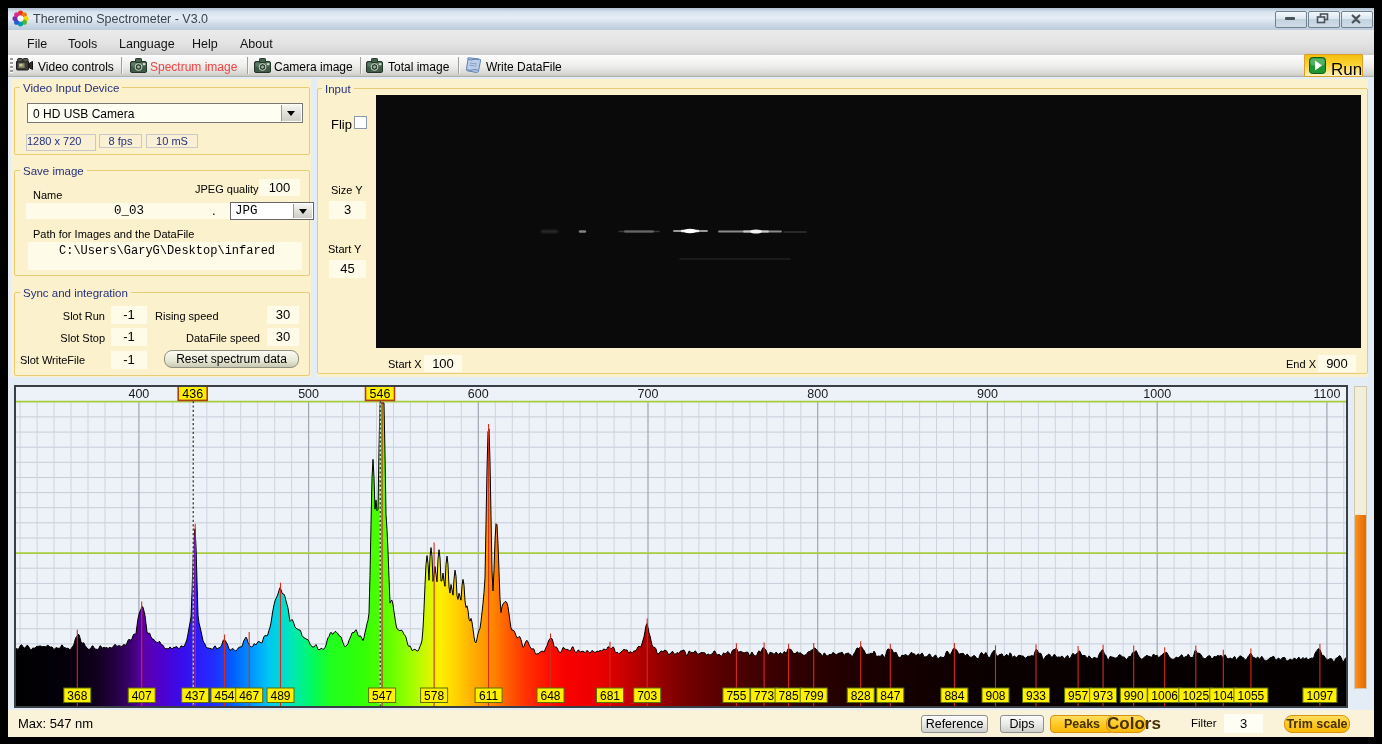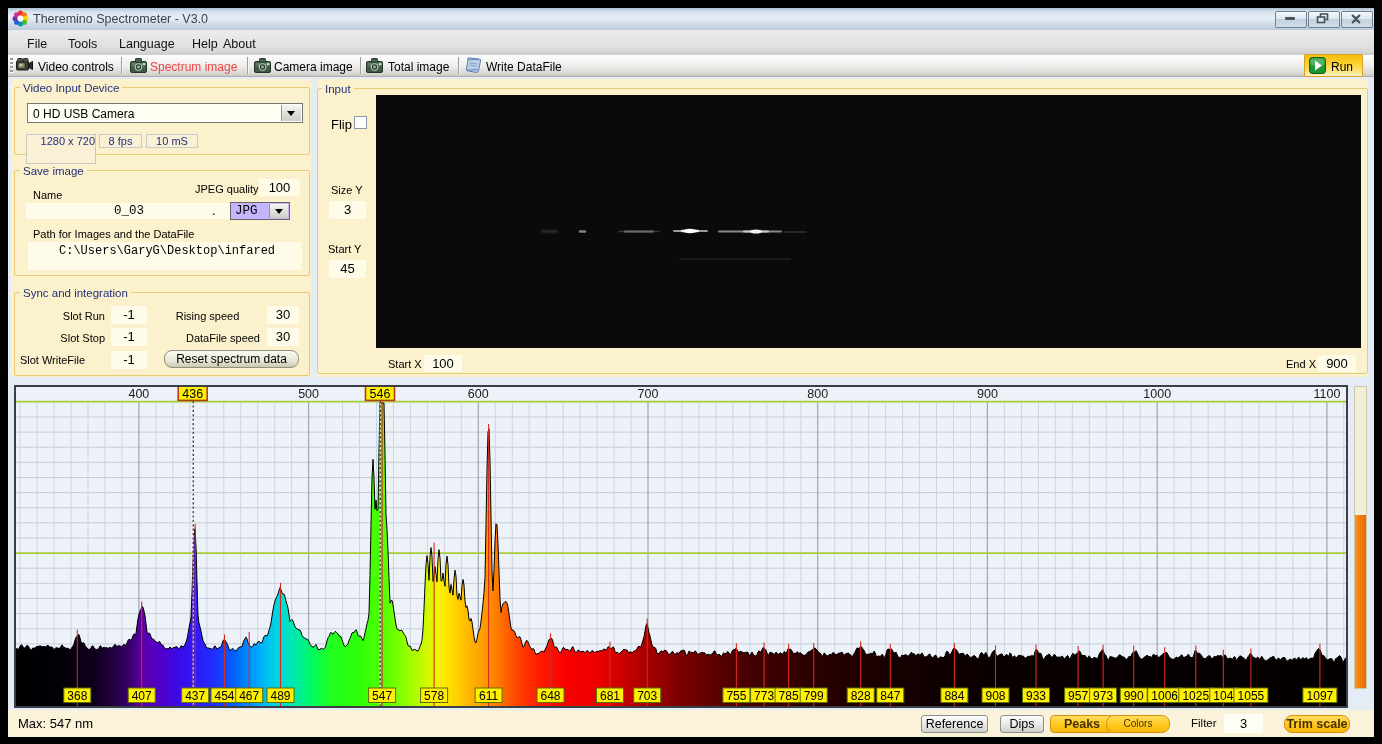--- a/index.html
+++ b/index.html
@@ -44,21 +44,21 @@
   <path d="M2,1 L6,4.2 L10,1 M2,9 L6,5.8 L10,9 M2,1 L10,9 M10,1 L2,9" stroke="#4a525a" stroke-width="1.9" fill="none"></path>
 </svg>
 
 <div class="abs" style="left:8px;top:30px;width:1366px;height:25px;
   background:linear-gradient(#ebebeb,#e3e3e3 55%,#d8d8d8 85%,#cccccc)"></div>
 <div class="abs" style="left:8px;top:30px;width:1366px;height:25px;font-size:12.5px;color:#111">
   <span style="position:absolute;left:19px;top:7px">File</span>
   <span style="position:absolute;left:60px;top:7px">Tools</span>
   <span style="position:absolute;left:111px;top:7px">Language</span>
   <span style="position:absolute;left:184px;top:7px">Help</span>
-  <span style="position:absolute;left:215px;top:7px">About</span>
+  <span style="position:absolute;left:232px;top:7px">About</span>
 </div>
 
 <div class="abs" style="left:8px;top:55px;width:1366px;height:21px;
   background:linear-gradient(#fefefe,#ececea 55%,#d6d6d3 90%,#c6c6c3);border-bottom:1px solid #b0b0ad"></div>
 <div class="abs" style="left:10px;top:58px;width:3px;height:15px;
   background:repeating-linear-gradient(#9a9a9a 0 2px,#fdfdfd 2px 3px,transparent 3px 4px)"></div>
 <svg class="abs" style="left:16px;top:58px" width="17" height="15" viewBox="0 0 17 15">
   <rect x="0.5" y="3" width="12" height="9" rx="1" fill="#3c3c38" stroke="#1a1a1a"></rect>
   <rect x="1.5" y="0.5" width="5" height="3.4" rx="1.2" fill="#55554d" stroke="#222"></rect>
   <rect x="7" y="0.5" width="5" height="3.4" rx="1.2" fill="#55554d" stroke="#222"></rect>
@@ -107,62 +107,62 @@
 <div class="abs" style="left:458px;top:57px;width:1px;height:17px;background:#a0a0a0;border-right:1px solid #f5f5f5"></div>
 <div class="abs" style="left:486px;top:60px;font-size:12px;color:#000">Write DataFile</div>
 
 <div class="abs" style="left:1304px;top:54px;width:59px;height:23px;border:1px solid #dd9f2a;border-radius:1px;
   background:linear-gradient(#f4be0c,#fbd335 45%,#fee27a 75%,#fdf3c0);box-sizing:border-box"></div>
 <svg class="abs" style="left:1309px;top:57px" width="17" height="17" viewBox="0 0 17 17">
   <rect x="0.5" y="0.5" width="16" height="16" rx="3" fill="#1e9632" stroke="#0e5a1c"></rect>
   <rect x="1.5" y="1.5" width="14" height="7" rx="3" fill="#ffffff" opacity="0.25"></rect>
   <path d="M6,3.5 L13,8.5 L6,13.5 Z" fill="#ffffff"></path>
 </svg>
-<div class="abs" style="left:1331px;top:60px;font-size:12px;color:#000">Run</div>
+<div class="abs" style="left:1331px;top:60px;font-size:17px;color:#000">Run</div>
 
 <div class="abs" style="left:11px;top:79px;width:300px;height:298px;background:#fcf1cd"></div>
 
 <div class="abs" style="left:317px;top:79px;width:1051px;height:298px;background:#fcf1cd"></div>
 
 <div class="abs" style="left:14px;top:87px;width:296px;height:68px;border:1px solid #e7cb76;border-radius:2px;box-sizing:border-box"></div>
 <div class="abs navy" style="left:20px;top:82px;font-size:11.5px;background:#fcf1cd;padding:0 3px">Video Input Device</div>
 <div class="abs" style="left:27px;top:103px;width:276px;height:20px;border:1px solid #777;background:#fffef2;box-sizing:border-box">
   <span style="position:absolute;left:5px;top:3px;font-size:12px;color:#000">0 HD USB Camera</span>
   <span style="position:absolute;right:1px;top:1px;width:19px;height:16px;background:linear-gradient(#f6f6f3,#dddcd6 60%,#cfcec6);border-left:1px solid #999"></span>
   <span style="position:absolute;right:7px;top:7px;width:0;height:0;border-left:4px solid transparent;border-right:4px solid transparent;border-top:5px solid #000"></span>
 </div>
-<div class="abs navy" style="left:26px;top:134px;width:70px;height:30px;background:#faf0d6;border:1px solid #c9c9c9;font-size:11px;text-align:right;line-height:13px;box-sizing:border-box">1280 x 720</div>
+<div class="abs navy" style="left:26px;top:134px;width:70px;height:17px;background:#faf0d6;border:1px solid #c9c9c9;font-size:11px;text-align:left;line-height:13px;box-sizing:border-box">1280 x 720</div>
 <div class="abs navy" style="left:99px;top:134px;width:43px;height:14px;background:#faf0d6;border:1px solid #c9c9c9;font-size:11px;text-align:center;line-height:13px;box-sizing:border-box">8 fps</div>
 <div class="abs navy" style="left:146px;top:134px;width:52px;height:14px;background:#faf0d6;border:1px solid #c9c9c9;font-size:11px;text-align:center;line-height:13px;box-sizing:border-box">10 mS</div>
 
 <div class="abs" style="left:14px;top:170px;width:296px;height:106px;border:1px solid #e7cb76;border-radius:2px;box-sizing:border-box"></div>
 <div class="abs navy" style="left:20px;top:165px;font-size:11.5px;background:#fcf1cd;padding:0 3px">Save image</div>
 <div class="abs" style="left:195px;top:183px;font-size:11px;color:#000">JPEG quality</div>
 <div class="fld" style="left:259px;top:179px;width:41px;height:17px;font-size:13px;line-height:17px">100</div>
 <div class="abs" style="left:33px;top:189px;font-size:11px;color:#000">Name</div>
 <div class="fld" style="left:26px;top:203px;width:206px;height:16px;font-size:12.5px;line-height:16px;font-family:'Liberation Mono',monospace">0_03</div>
 <div class="abs" style="left:212px;top:203px;font-size:13px;color:#000">.</div>
-<div class="abs" style="left:230px;top:202px;width:60px;height:18px;border:1px solid #666;background:#c4b5fd;box-sizing:border-box">
+<div class="abs" style="left:230px;top:202px;width:84px;height:18px;border:1px solid #666;background:#ffffff;box-sizing:border-box">
   <span style="position:absolute;left:4px;top:1px;font-size:12.5px;font-family:'Liberation Mono',monospace;color:#000">JPG</span>
   <span style="position:absolute;right:1px;top:1px;width:18px;height:14px;background:linear-gradient(#f6f6f3,#dddcd6 60%,#cfcec6);border-left:1px solid #999"></span>
   <span style="position:absolute;right:6px;top:6px;width:0;height:0;border-left:4px solid transparent;border-right:4px solid transparent;border-top:5px solid #000"></span>
 </div>
 <div class="abs" style="left:33px;top:228px;font-size:11px;color:#000">Path for Images and the DataFile</div>
 <div class="abs" style="left:28px;top:242px;width:274px;height:28px;background:#fefbe9"></div>
 <div class="abs" style="left:59px;top:244px;font-size:12px;color:#000;font-family:'Liberation Mono',monospace">C:\Users\GaryG\Desktop\infared</div>
 
 <div class="abs" style="left:14px;top:292px;width:296px;height:84px;border:1px solid #e7cb76;border-radius:2px;box-sizing:border-box"></div>
 <div class="abs navy" style="left:20px;top:287px;font-size:11.5px;background:#fcf1cd;padding:0 3px">Sync and integration</div>
 <div class="abs" style="left:0px;top:310px;width:105px;text-align:right;font-size:11px;color:#000">Slot Run</div>
 <div class="fld" style="left:111px;top:306px;width:36px;height:18px;font-size:13px;line-height:18px">-1</div>
 <div class="abs" style="left:0px;top:332px;width:105px;text-align:right;font-size:11px;color:#000">Slot Stop</div>
 <div class="fld" style="left:111px;top:328px;width:36px;height:18px;font-size:13px;line-height:18px">-1</div>
 <div class="abs" style="left:0px;top:354px;width:105px;text-align:center;font-size:11px;color:#000">Slot WriteFile</div>
 <div class="fld" style="left:111px;top:351px;width:36px;height:18px;font-size:13px;line-height:18px">-1</div>
-<div class="abs" style="left:155px;top:310px;width:105px;text-align:center;font-size:11px;color:#000">Rising speed</div>
+<div class="abs" style="left:155px;top:310px;width:105px;text-align:left;font-size:11px;color:#000">Rising speed</div>
 <div class="fld" style="left:267px;top:306px;width:32px;height:18px;font-size:13px;line-height:18px">30</div>
 <div class="abs" style="left:155px;top:332px;width:105px;text-align:right;font-size:11px;color:#000">DataFile speed</div>
 <div class="fld" style="left:267px;top:328px;width:32px;height:18px;font-size:13px;line-height:18px">30</div>
 <div class="abs" style="left:164px;top:350px;width:135px;height:18px;border:1px solid #8e9080;border-radius:8px;box-sizing:border-box;
   background:linear-gradient(#fafaf0,#e8e8d8 60%,#c9c9b2);text-align:center;font-size:12px;line-height:16px;color:#000">Reset spectrum data</div>
 
 <div class="abs" style="left:317px;top:88px;width:1051px;height:286px;border:1px solid #e7cb76;border-radius:2px;box-sizing:border-box"></div>
 <div class="abs navy" style="left:322px;top:83px;font-size:11.5px;background:#fcf1cd;padding:0 3px">Input</div>
 <div class="abs" style="left:331px;top:117px;font-size:13px;color:#000">Flip</div>
 <div class="abs" style="left:354px;top:116px;width:13px;height:13px;background:#fff;border:1px solid #8a98a8;box-sizing:border-box"></div>
@@ -460,18 +460,18 @@
 <div class="abs" style="left:1355px;top:515px;width:11px;height:173px;background:linear-gradient(90deg,#fb9322,#f2780a 55%,#e06c05)"></div>
 
 <div class="abs" style="left:8px;top:710px;width:1366px;height:27px;background:#faf3da"></div>
 <div class="abs" style="left:18px;top:716px;font-size:13px;color:#000">Max: 547 nm</div>
 <div class="abs" style="left:921px;top:715px;width:67px;height:18px;border:1px solid #8e8f8f;border-radius:3px;box-sizing:border-box;
   background:linear-gradient(#fdfdfd,#e8e8e6 55%,#cfcfcb);text-align:center;font-size:12.5px;line-height:16px;color:#000">Reference</div>
 <div class="abs" style="left:1000px;top:715px;width:44px;height:18px;border:1px solid #8e8f8f;border-radius:3px;box-sizing:border-box;
   background:linear-gradient(#fdfdfd,#e8e8e6 55%,#cfcfcb);text-align:center;font-size:12.5px;line-height:16px;color:#000">Dips</div>
 <div class="abs" style="left:1050px;top:715px;width:64px;height:18px;border:1px solid #d89010;border-radius:4px;box-sizing:border-box;
   background:linear-gradient(#ffdf5e,#ffc81e 55%,#f6b80a);text-align:center;font-size:12.5px;line-height:16px;color:#463000;font-weight:bold">Peaks</div>
-<div class="abs" style="left:1106px;top:715px;width:64px;height:18px;border:1px solid #d89010;border-radius:8px;box-sizing:border-box;
-  background:linear-gradient(#ffdf5e,#ffc81e 55%,#f6b80a);text-align:center;font-size:10px;line-height:16px;color:#463000;font-weight:normal">Colors</div>
+<div class="abs" style="left:1106px;top:715px;width:40px;height:18px;border:1px solid #d89010;border-radius:8px;box-sizing:border-box;
+  background:linear-gradient(#ffdf5e,#ffc81e 55%,#f6b80a);text-align:center;font-size:17px;line-height:16px;color:#463000;font-weight:bold">Colors</div>
 <div class="abs" style="left:1191px;top:717px;font-size:11.5px;color:#000">Filter</div>
 <div class="fld" style="left:1224px;top:714px;width:39px;height:19px;font-size:13px;line-height:19px;background:#fffef4">3</div>
 <div class="abs" style="left:1284px;top:715px;width:66px;height:18px;border:1px solid #d89010;border-radius:8px;box-sizing:border-box;
   background:linear-gradient(#ffdf5e,#ffc81e 55%,#f6b80a);text-align:center;font-size:12.5px;line-height:16px;color:#463000;font-weight:bold">Trim scale</div>
 
 </body></html>

